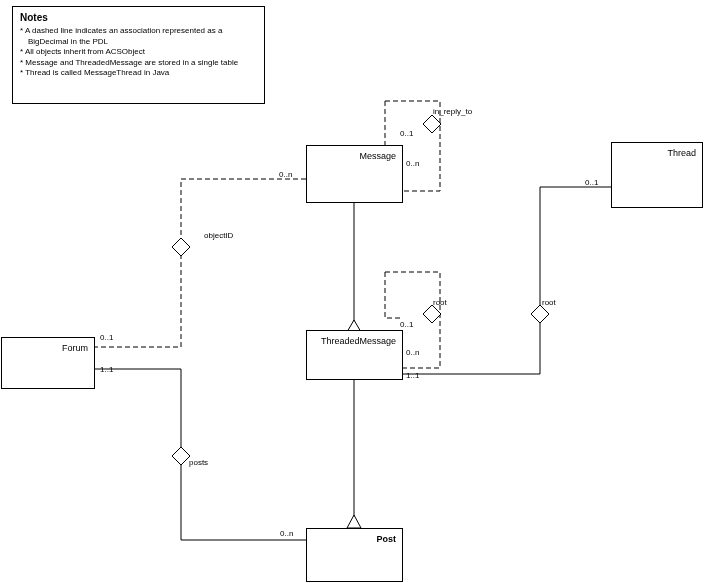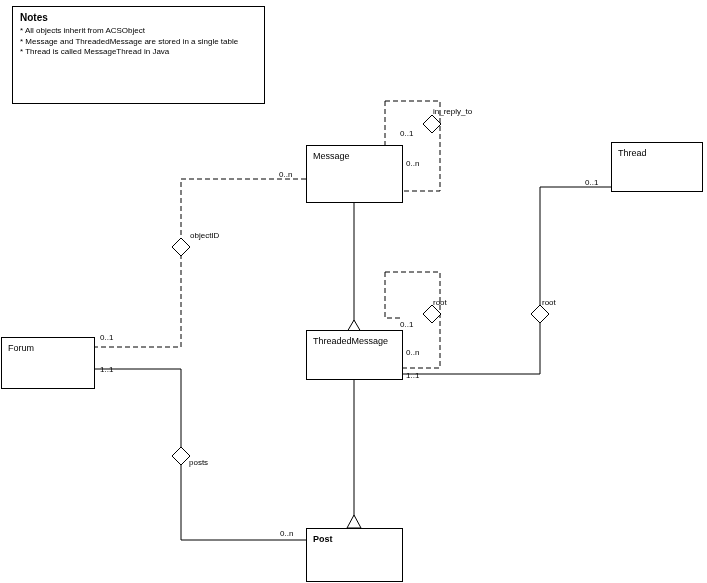--- a/index.html
+++ b/index.html
@@ -21,20 +21,21 @@
     position: absolute;
     border: 1px solid #000000;
     background: #ffffff;
     box-sizing: border-box;
   }
   .uml-box .title {
     font-size: 9px;
     color: #000000;
     padding: 5px 6px;
     line-height: 11px;
+    text-align: right;
   }
   .notes-box {
     position: absolute;
     border: 1px solid #000000;
     background: #ffffff;
     box-sizing: border-box;
     padding: 5px 7px;
   }
   .notes-title {
     font-size: 10px;
@@ -82,20 +83,21 @@
   }
 </style>
 </head>
 <body>
 
 <div id="canvas">
 
   <div class="notes-box" style="left:12px; top:6px; width:253px; height:98px;">
     <div class="notes-title">Notes</div>
     <ul class="notes-list">
+      <li>A dashed line indicates an association represented as a BigDecimal in the PDL</li>
       <li>All objects inherit from ACSObject</li>
       <li>Message and ThreadedMessage are stored in a single table</li>
       <li>Thread is called MessageThread in Java</li>
     </ul>
   </div>
 
   <svg class="overlay">
 
     <path d="M 385,101 L 440,101 L 440,191 L 403,191" fill="none" stroke="#000000" stroke-width="1" stroke-dasharray="5,3"></path>
     <path d="M 385,101 L 385,146 L 403,146" fill="none" stroke="#000000" stroke-width="1" stroke-dasharray="5,3"></path>
@@ -119,38 +121,38 @@
     <polygon points="181,447 190,456 181,465 172,456" fill="#ffffff" stroke="#000000" stroke-width="1"></polygon>
 
     <line x1="354" y1="379" x2="354" y2="528" stroke="#000000" stroke-width="1"></line>
     <polygon points="354,515 347,528 361,528" fill="#ffffff" stroke="#000000" stroke-width="1"></polygon>
   </svg>
 
   <div class="uml-box" style="left:306px; top:145px; width:97px; height:58px;">
     <div class="title">Message</div>
   </div>
 
-  <div class="uml-box" style="left:611px; top:142px; width:92px; height:50px;">
+  <div class="uml-box" style="left:611px; top:142px; width:92px; height:66px;">
     <div class="title">Thread</div>
   </div>
 
   <div class="uml-box" style="left:1px; top:337px; width:94px; height:52px;">
     <div class="title">Forum</div>
   </div>
 
   <div class="uml-box" style="left:306px; top:330px; width:97px; height:50px;">
     <div class="title">ThreadedMessage</div>
   </div>
 
   <div class="uml-box" style="left:306px; top:528px; width:97px; height:54px;font-weight:bold;">
     <div class="title">Post</div>
   </div>
 
   <div class="assoc-label" style="left:433px; top:107px;">in_reply_to</div>
-  <div class="assoc-label" style="left:190px; top:231px;">objectID</div>
+  <div class="assoc-label" style="left:204px; top:231px;">objectID</div>
   <div class="assoc-label" style="left:433px; top:298px;">root</div>
   <div class="assoc-label" style="left:542px; top:298px;">root</div>
   <div class="assoc-label" style="left:189px; top:441px;margin-top:17px;">posts</div>
 
   <div class="edge-label" style="left:400px; top:129px;">0..1</div>
   <div class="edge-label" style="left:406px; top:159px;">0..n</div>
   <div class="edge-label" style="left:279px; top:170px;">0..n</div>
   <div class="edge-label" style="left:100px; top:333px;">0..1</div>
   <div class="edge-label" style="left:400px; top:320px;">0..1</div>
   <div class="edge-label" style="left:406px; top:348px;">0..n</div>

